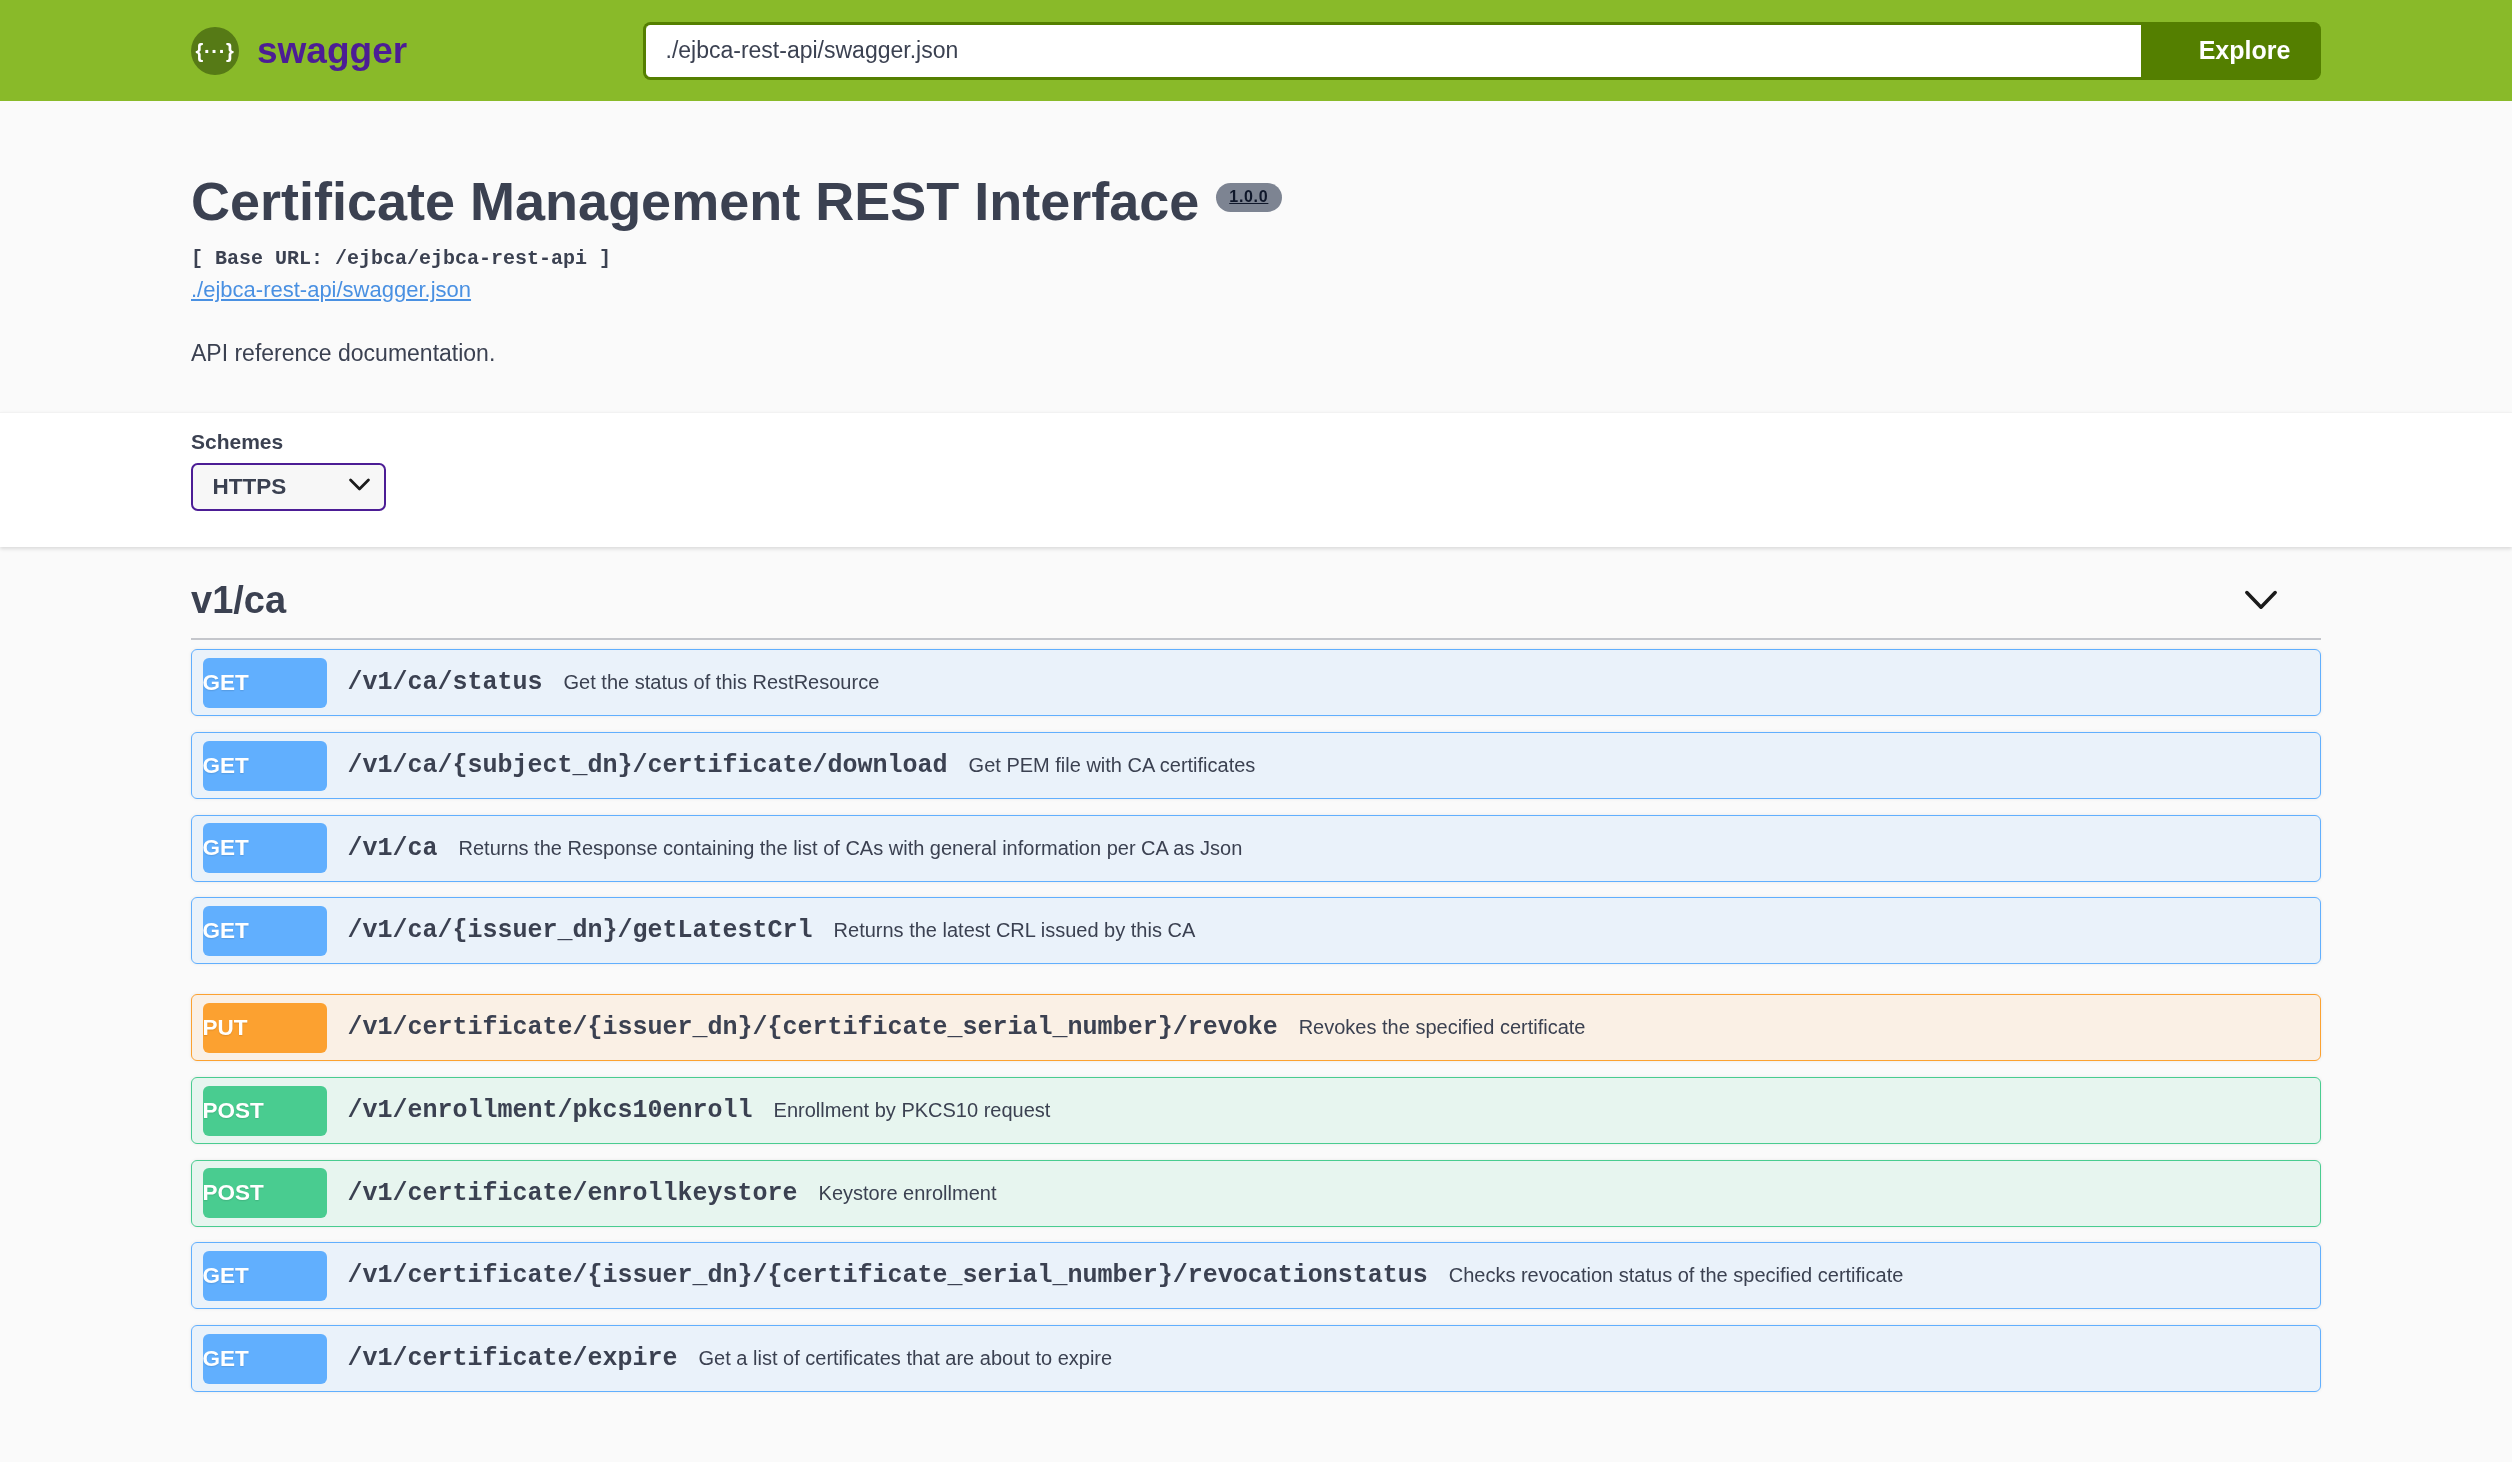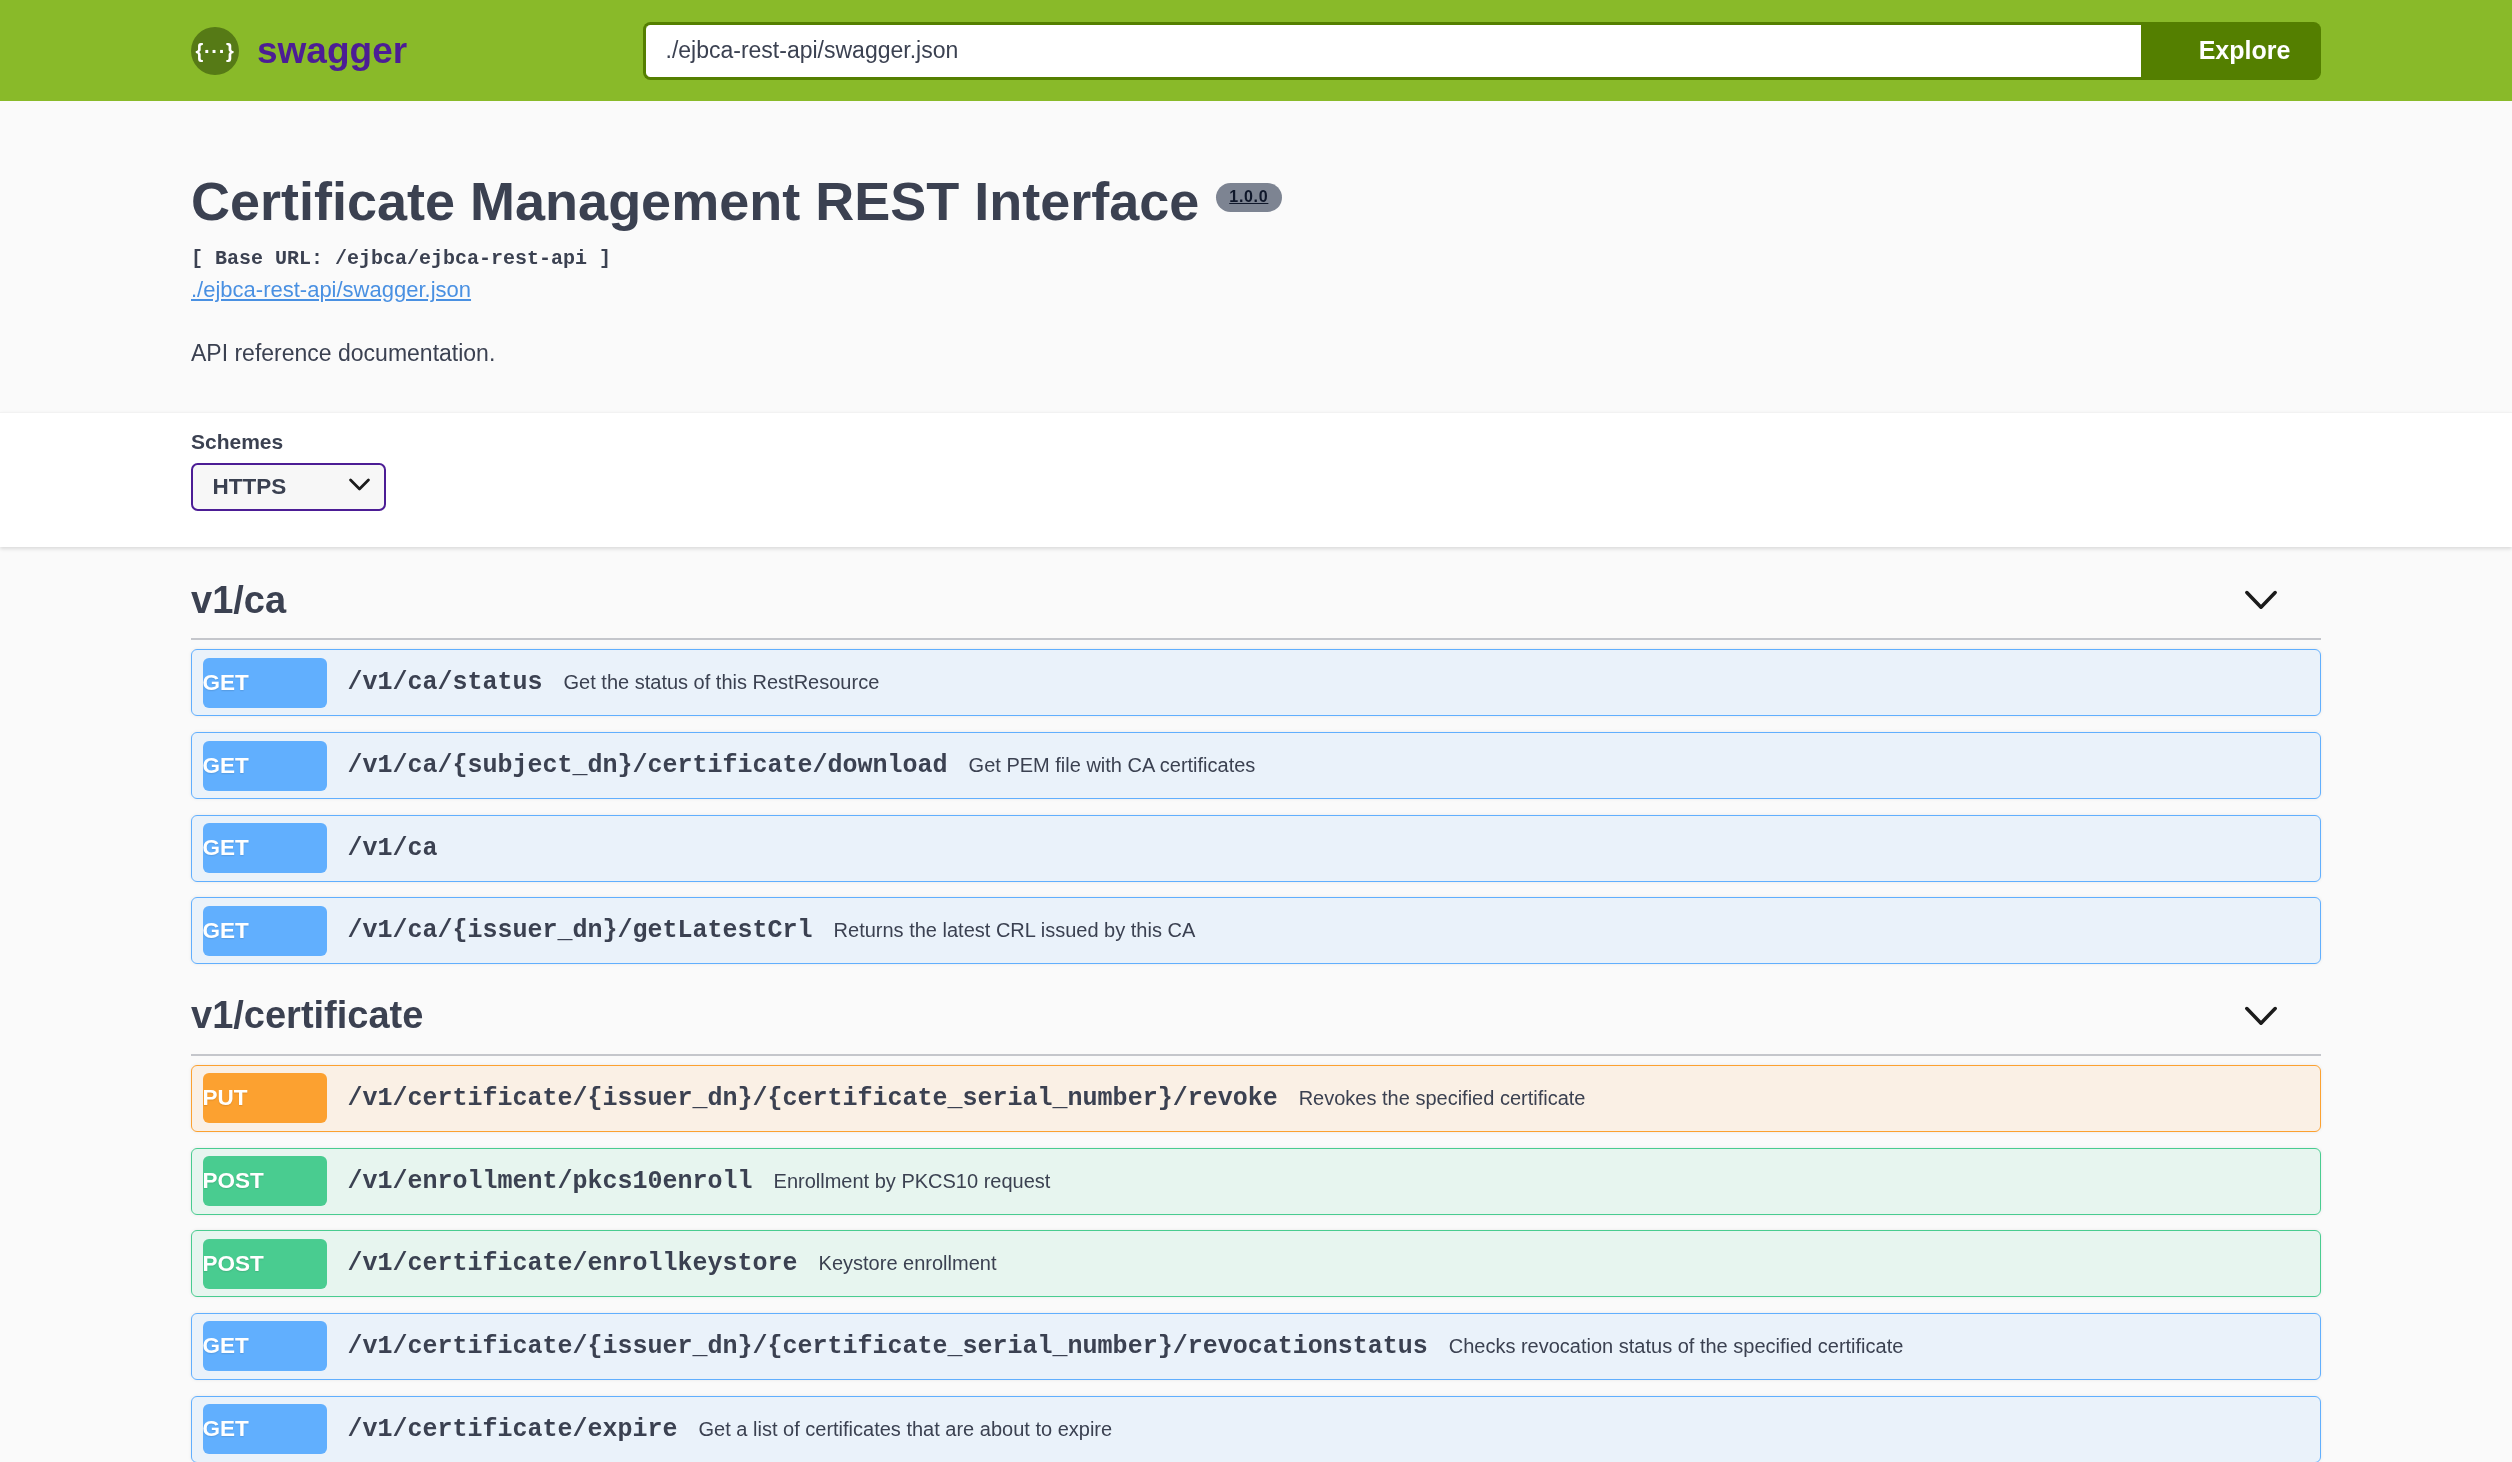--- a/index.html
+++ b/index.html
@@ -173,37 +173,32 @@
 
   <div class="opblock get">
     <span class="method-badge">GET</span>
     <span class="op-path">/v1/ca/{subject_dn}/certificate/download</span>
     <span class="op-desc">Get PEM file with CA certificates</span>
   </div>
 
   <div class="opblock get">
     <span class="method-badge">GET</span>
     <span class="op-path">/v1/ca</span>
+    <span class="op-desc">Returns the Response containing the list of CAs with general information per CA as Json</span>
   </div>
 
   <div class="opblock get">
     <span class="method-badge">GET</span>
     <span class="op-path">/v1/ca/{issuer_dn}/getLatestCrl</span>
     <span class="op-desc">Returns the latest CRL issued by this CA</span>
   </div>
 </div>
   </div>
 
   <div class="opblock-tag-section">
-    <h3 class="opblock-tag">
-      <span class="tag-label">v1/certificate</span>
-      <svg class="tag-chevron" width="34" height="20" viewBox="0 0 20 12">
-        <path d="M1.5 1.5 L10 10.3 L18.5 1.5" fill="none" stroke="#1b1b1b" stroke-width="2.1" stroke-linecap="round" stroke-linejoin="round"></path>
-      </svg>
-    </h3>
     <div class="opblocks">
   <div class="opblock put">
     <span class="method-badge">PUT</span>
     <span class="op-path">/v1/certificate/{issuer_dn}/{certificate_serial_number}/revoke</span>
     <span class="op-desc">Revokes the specified certificate</span>
   </div>
 
   <div class="opblock post">
     <span class="method-badge">POST</span>
     <span class="op-path">/v1/enrollment/pkcs10enroll</span>

